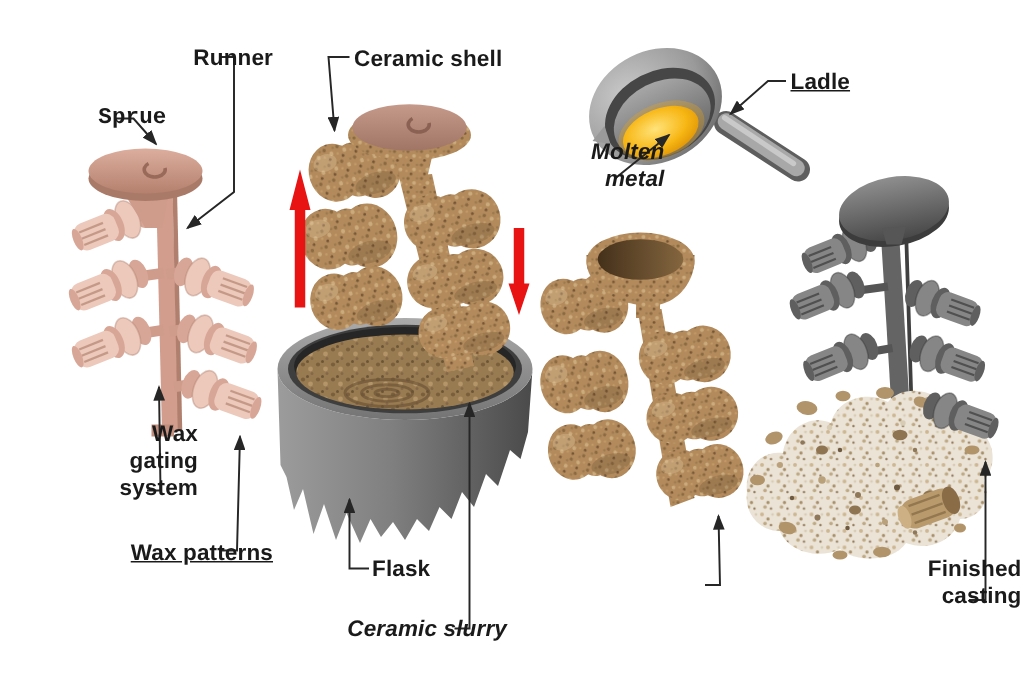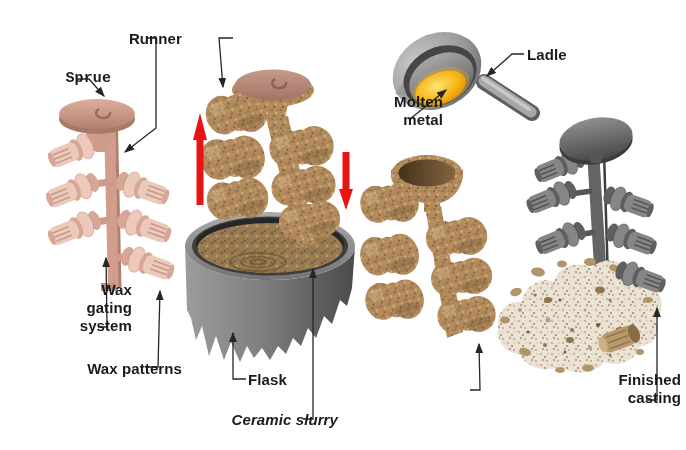--- a/index.html
+++ b/index.html
@@ -300,22 +300,23 @@
     <polyline points="470,390 480,390 479,344" marker-end="url(#ah)"></polyline>
     <polyline points="646,400 657,400 657,308" marker-end="url(#ah)"></polyline>
   </g>
 </svg>
 
 <div class="lbl r" style="right:541px;top:30px;">Runner</div>
 <div class="lbl r" style="right:612px;top:70px;font-family:Liberation Mono, monospace;">Sprue</div>
 <div class="lbl r" style="right:591px;top:281px;">Wax
 gating
 system</div>
-<div class="lbl r" style="right:541px;top:360px;">Wax patterns</div>
+<div class="lbl r" style="right:541px;top:360px;text-decoration:underline;">Wax patterns</div>
+<div class="lbl" style="left:236px;top:31px;">Ceramic shell</div>
 <div class="lbl" style="left:248px;top:371px;">Flask</div>
 <div class="lbl r" style="right:385px;top:411px;font-style:italic;">Ceramic slurry</div>
-<div class="lbl r" style="right:280px;top:93px;">Molten
+<div class="lbl r" style="right:280px;top:93px;font-style:italic;">Molten
 metal</div>
-<div class="lbl" style="left:527px;top:46px;">Ladle</div>
+<div class="lbl" style="left:527px;top:46px;text-decoration:underline;">Ladle</div>
 <div class="lbl r" style="right:42px;top:371px;margin-left:24px;">Finished
 casting</div>
 
 </div>
 
 </body></html>

